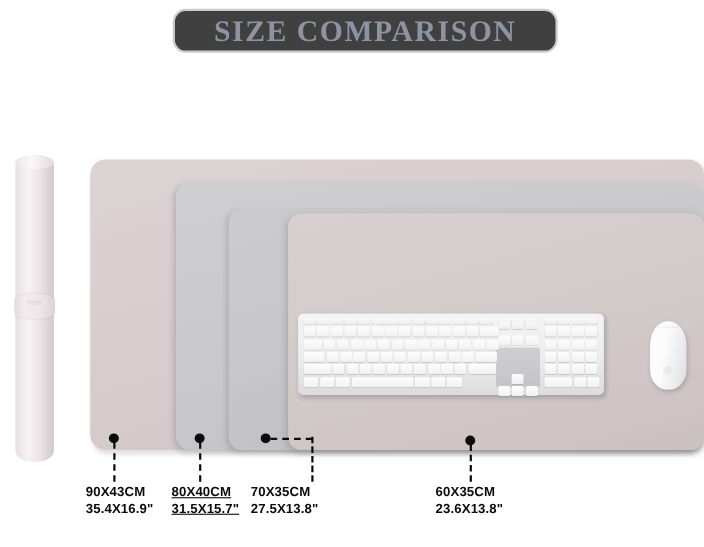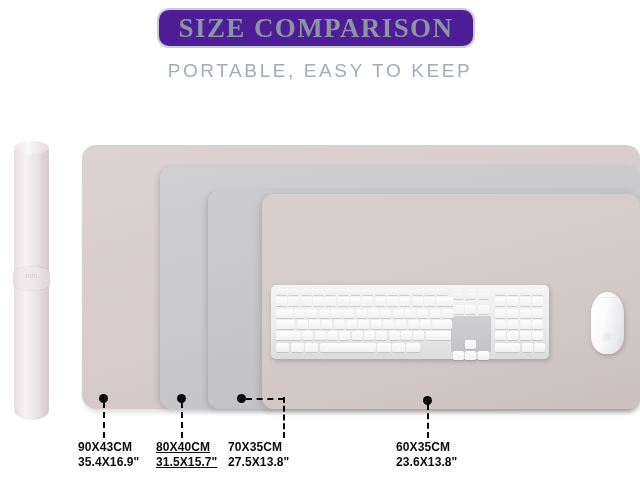--- a/index.html
+++ b/index.html
@@ -6,23 +6,23 @@
   body{
     width:640px;height:497px;position:relative;overflow:hidden;
     font-family:"Liberation Sans", sans-serif;
     background:#ffffff;
   }
 
   
   #header{position:absolute;left:0;top:0;width:640px;height:92px;}
 
   #title-box{
-    position:absolute;left:157px;top:8px;width:318px;height:40px;
+    position:absolute;left:157px;top:8px;width:350px;height:40px;
     border:2px solid #c9ccd4;border-radius:12px;
-    background:#4c1d95;
+    background:#404040;
     box-sizing:border-box;
   }
   #title-text{
     position:absolute;left:0;top:0;width:100%;height:100%;
     display:flex;align-items:center;justify-content:center;
     font-family:"Liberation Serif", serif;
     font-size:27px;font-weight:700;letter-spacing:1.4px;
     color:#8e93a4;white-space:nowrap;
   }
   #subtitle{
@@ -138,21 +138,20 @@
   }
   .label .l2{display:block;}
 </style>
 </head>
 <body>
 
 <div id="header">
   <div id="title-box">
     <div id="title-text">SIZE COMPARISON</div>
   </div>
-  <div id="subtitle">PORTABLE, EASY TO KEEP</div>
 </div>
 
 <div id="rolled-mat">
   <div class="roll-body"></div>
   <div class="roll-top"></div>
   <div class="roll-band">
     <div class="roll-band-text">mm</div>
   </div>
 </div>
 

